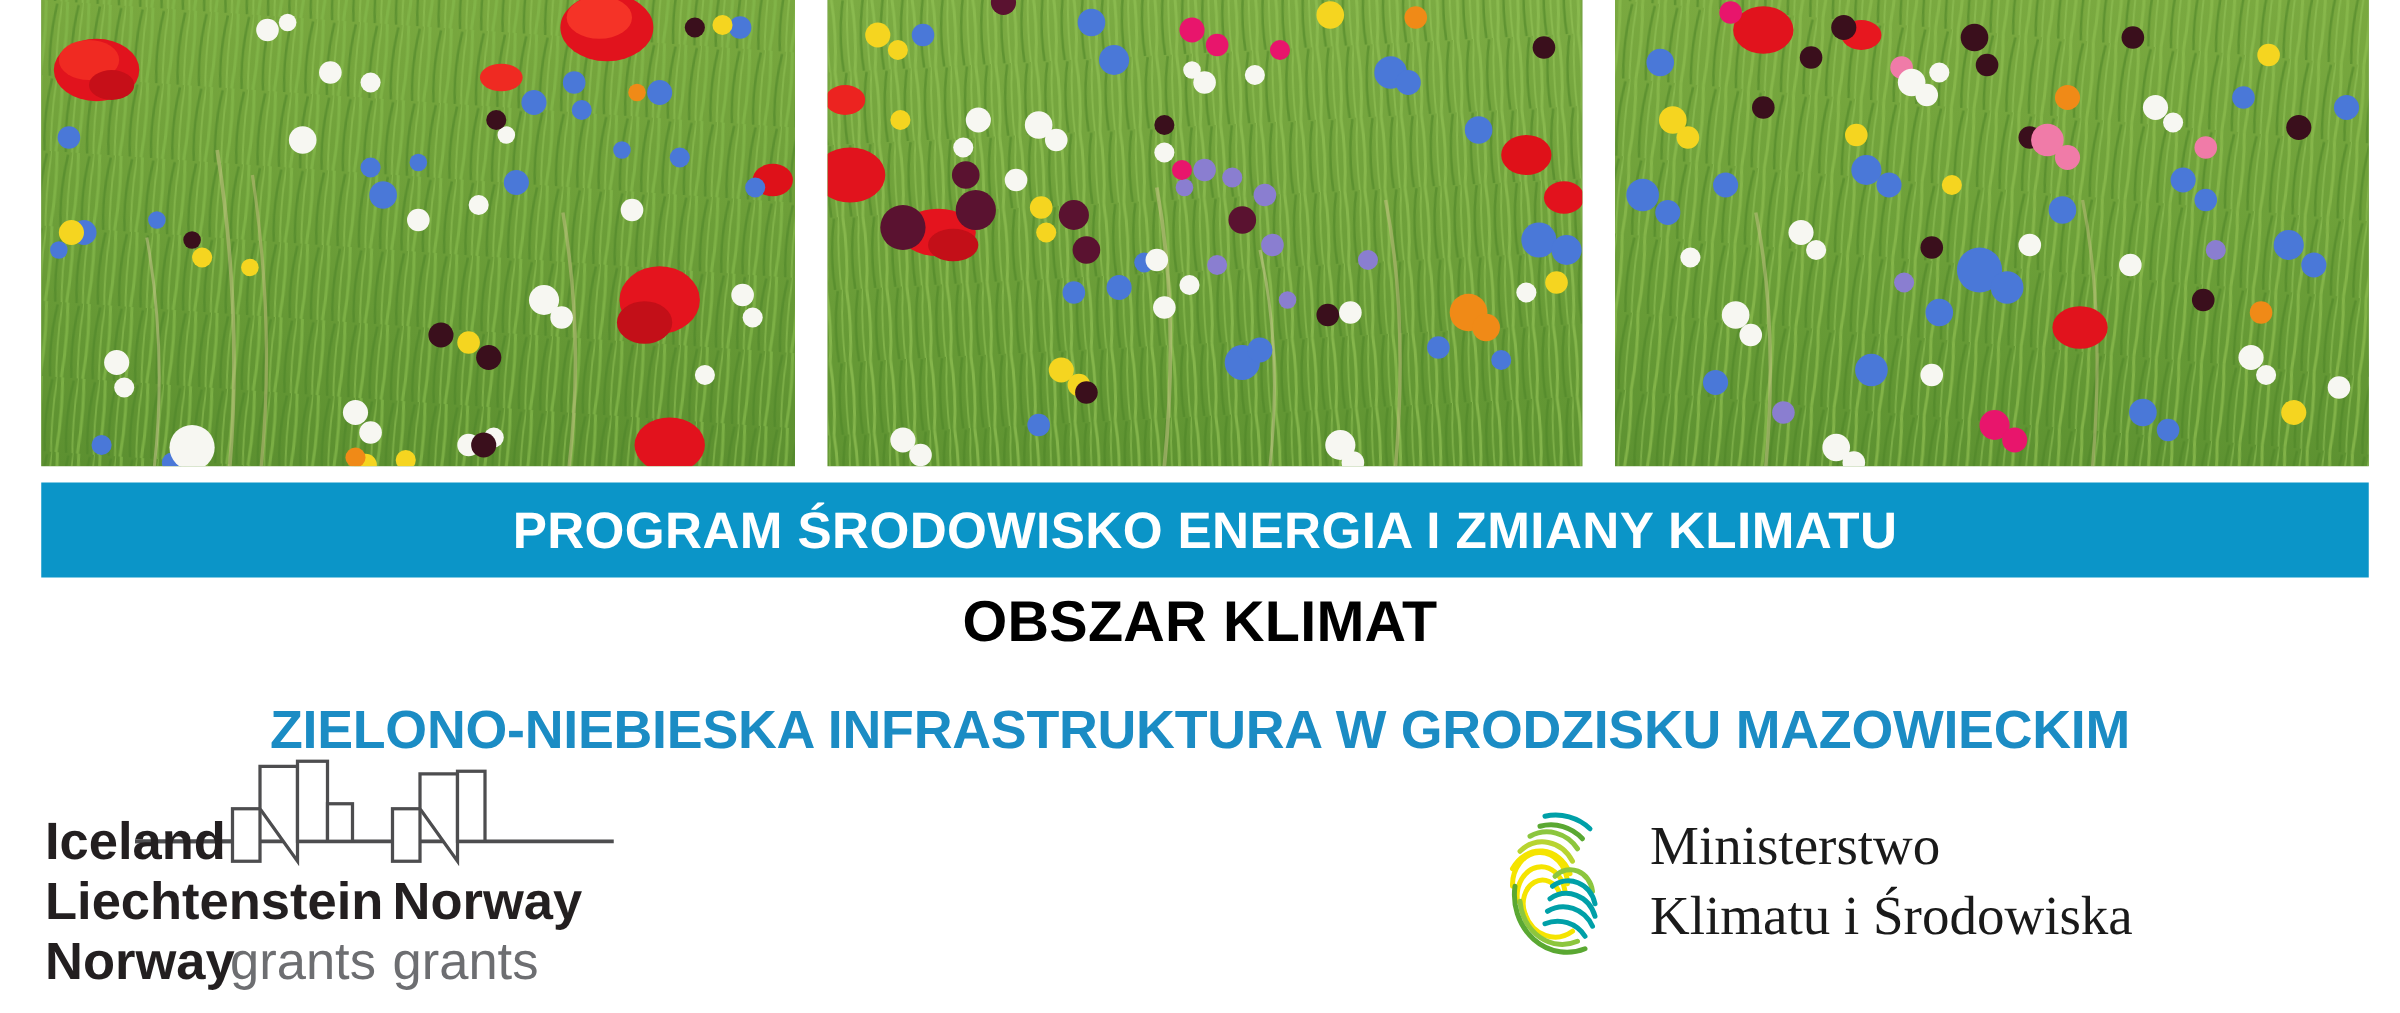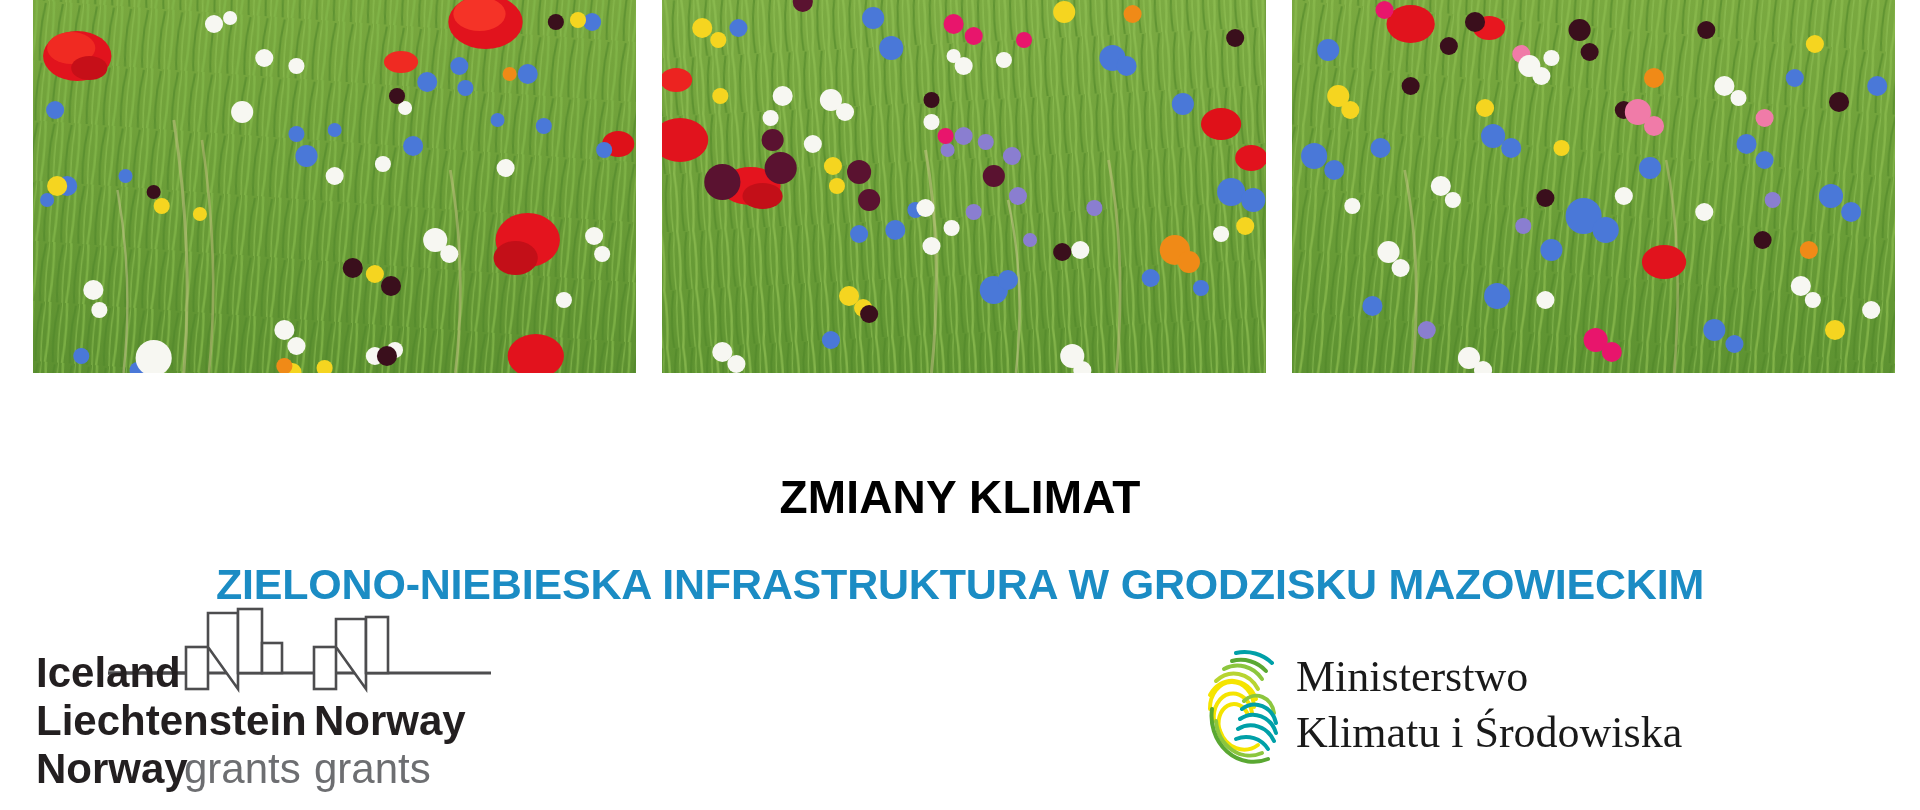--- a/index.html
+++ b/index.html
@@ -103,21 +103,21 @@
   .grants-logo svg { display: block; width: 100%; height: 100%; }
 
   .ministry-logo {
     position: absolute;
     left: 1196px;
     top: 0px;
     width: 640px;
     height: 150px;
     display: flex;
     align-items: center;
-    gap: 4px;
+    gap: 28px;
   }
   .ministry-mark { width: 96px; height: 128px; flex: 0 0 auto; }
   .ministry-mark svg { display: block; width: 100%; height: 100%; }
   .ministry-words {
     display: flex;
     flex-direction: column;
     justify-content: center;
     color: #1a1a1a;
     font-family: "Liberation Serif", serif;
     font-size: 44px;
@@ -455,23 +455,26 @@
         </g>
         <g fill="#8a7ed0">
           <circle cx="134" cy="330" r="9"></circle>
             <circle cx="478" cy="200" r="8"></circle>
           <circle cx="230" cy="226" r="8"></circle>
         </g>
       </svg>
     </div>
   </div>
 
+  <div class="program-banner">
+    <span class="program-banner-text">PROGRAM ŚRODOWISKO ENERGIA I ZMIANY KLIMATU</span>
+  </div>
 
   <div class="heading-area">
-    <div class="obszar-title">ZMIANY KLIMAT</div>
+    <div class="obszar-title">OBSZAR KLIMAT</div>
     <div class="subtitle">ZIELONO-NIEBIESKA INFRASTRUKTURA W GRODZISKU MAZOWIECKIM</div>
   </div>
 
   <div class="footer">
 
     <div class="grants-logo">
       <svg viewBox="0 0 480 215">
 
         <g fill="none" stroke="#4d4d4f" stroke-width="2.6">
 

